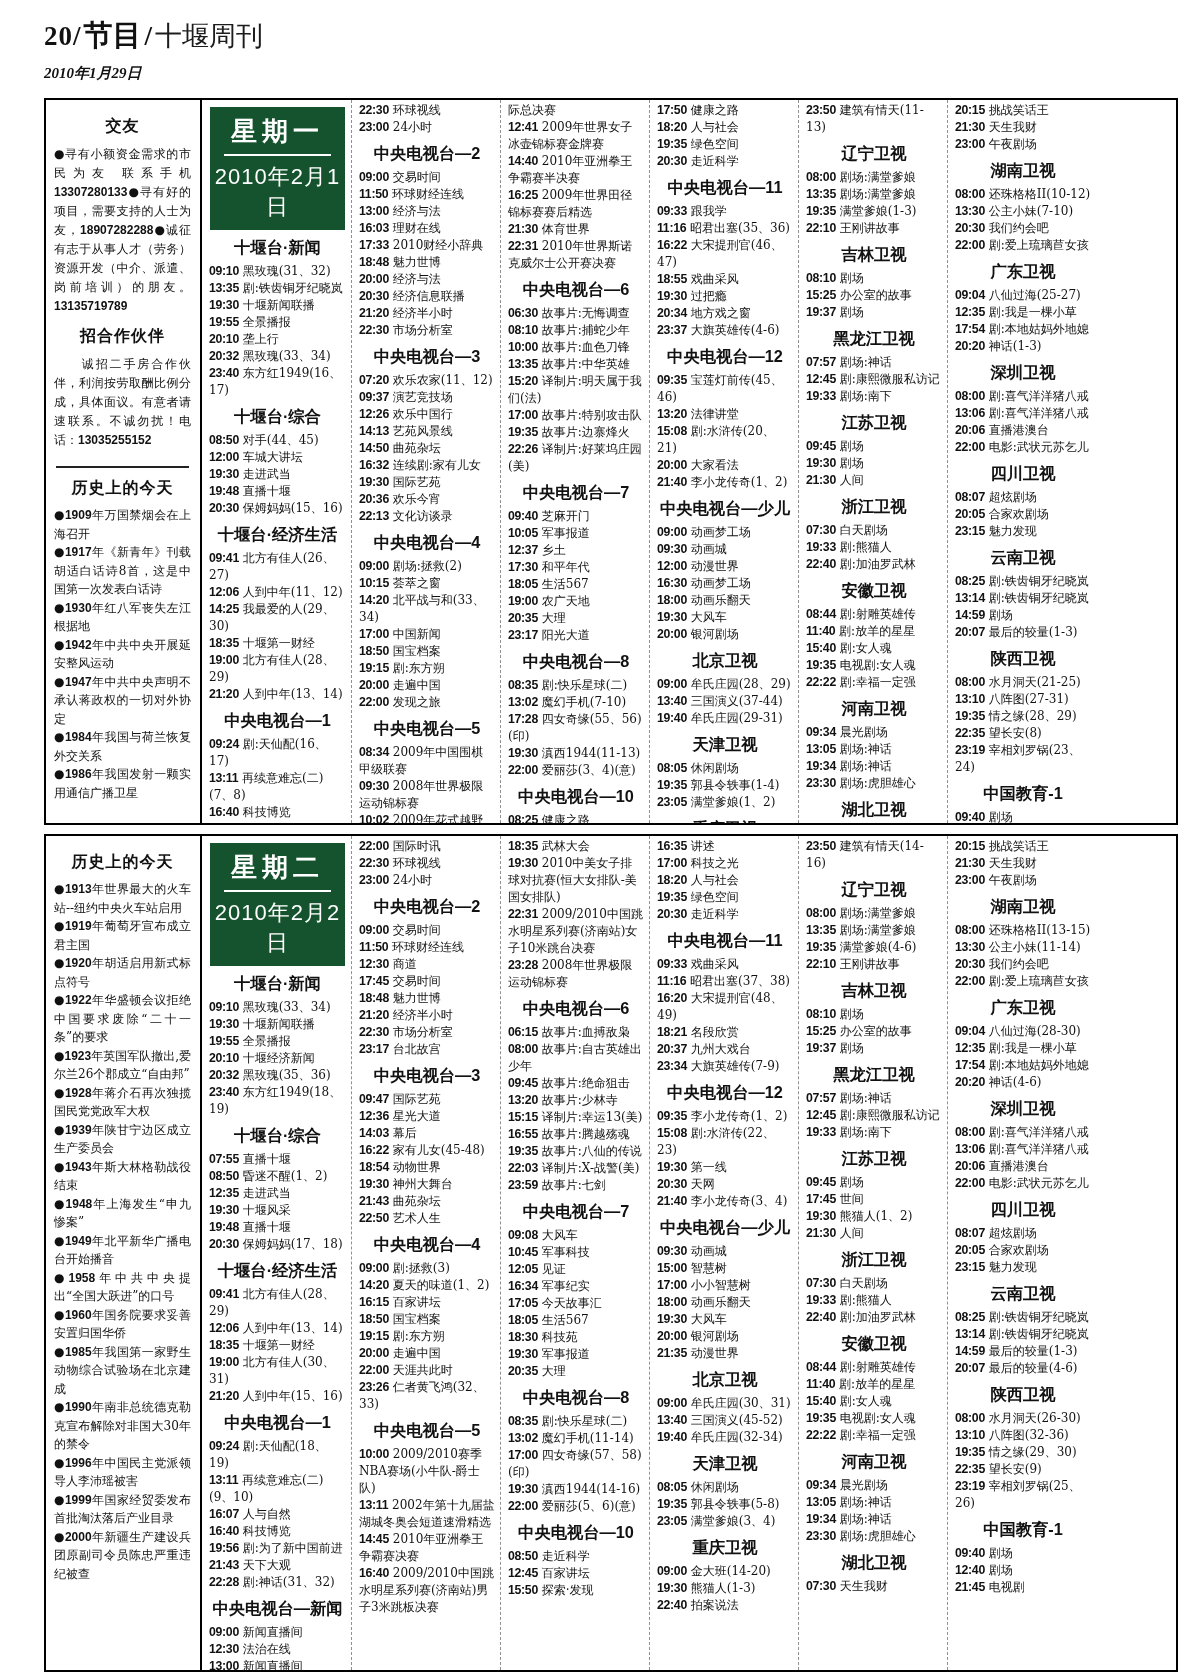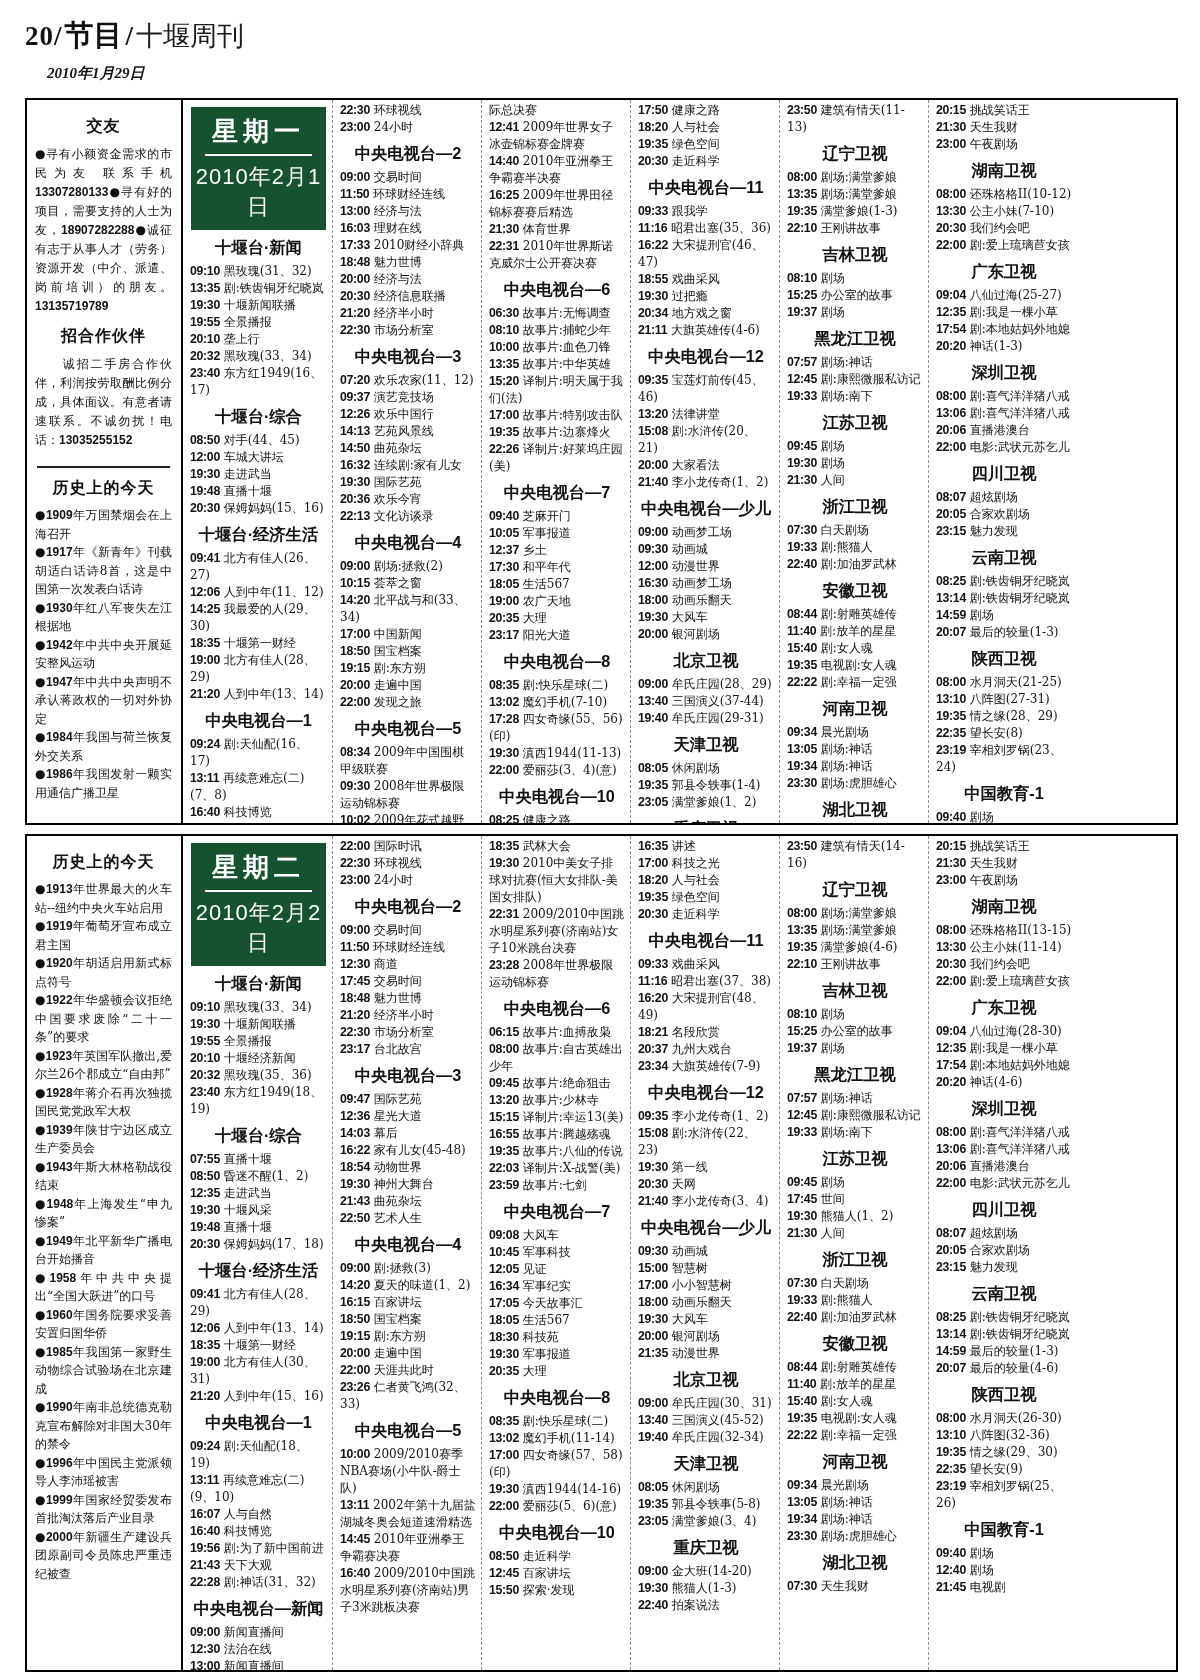--- a/index.html
+++ b/index.html
@@ -1,30 +1,30 @@
 <!DOCTYPE html>
 <html><head>
 <meta charset="utf-8">
 <style>
   * { box-sizing: border-box; }
   html,body { margin:0; padding:0; }
   body {
     width:1200px; height:1680px; background:#ffffff; color:#111;
     font-family:"Liberation Sans", sans-serif; overflow:hidden; position:relative;
   }
-  .page { padding:16px 22px 0 25px; }
+  .page { padding:16px 22px 0 44px; }
 
   
   .masthead { height:78px; }
   .mh-line1 { display:flex; align-items:baseline; }
   .mh-page  { font:bold 27px "Liberation Serif", serif; letter-spacing:1px; }
   .mh-sec   { font:bold 29px "Liberation Sans", sans-serif; margin-left:2px; }
   .mh-slash { font:bold 27px "Liberation Serif", serif; margin:0 3px; }
   .mh-pub   { font:27px "Liberation Serif", serif; color:#1c1c1c; }
-  .mh-date  { font:italic bold 15px "Liberation Serif", serif; margin-top:8px;margin-left:22px; }
+  .mh-date  { font:italic bold 15px "Liberation Serif", serif; margin-top:8px; }
 
   
   .day { border:2px solid #000; display:flex; overflow:hidden; background:#fff; }
   .day-1 { height:727px; margin-top:4px; }
   .day-2 { height:838px; margin-top:9px; }
 
   .sidebar { width:156px; flex:none; border-right:2px solid #000; padding:6px 9px 0 8px; }
   .sb-title { font-weight:bold; font-size:16px; text-align:center; margin:10px 0 7px; letter-spacing:1px;font-family:Liberation Serif, serif; }
   .sb-par { font-size:12px; line-height:19px; font-family:"DejaVu Serif", serif; text-align:justify; margin:8px 0 3px; }
   .sb-par b, .hist-item b { font-family:"Liberation Sans", sans-serif; }
@@ -186,21 +186,21 @@
         <div class="pg"><span class="tm">18:20</span> 人与社会</div>
         <div class="pg"><span class="tm">19:35</span> 绿色空间</div>
         <div class="pg"><span class="tm">20:30</span> 走近科学</div>
         <div class="ch">中央电视台—11</div>
         <div class="pg"><span class="tm">09:33</span> 跟我学</div>
         <div class="pg"><span class="tm">11:16</span> 昭君出塞(35、36)</div>
         <div class="pg"><span class="tm">16:22</span> 大宋提刑官(46、47)</div>
         <div class="pg"><span class="tm">18:55</span> 戏曲采风</div>
         <div class="pg"><span class="tm">19:30</span> 过把瘾</div>
         <div class="pg"><span class="tm">20:34</span> 地方戏之窗</div>
-        <div class="pg"><span class="tm">21:11</span> 大旗英雄传(4-6)</div>
+        <div class="pg"><span class="tm">23:37</span> 大旗英雄传(4-6)</div>
         <div class="ch">中央电视台—12</div>
         <div class="pg"><span class="tm">09:35</span> 宝莲灯前传(45、46)</div>
         <div class="pg"><span class="tm">13:20</span> 法律讲堂</div>
         <div class="pg"><span class="tm">15:08</span> 剧:水浒传(20、21)</div>
         <div class="pg"><span class="tm">20:00</span> 大家看法</div>
         <div class="pg"><span class="tm">21:40</span> 李小龙传奇(1、2)</div>
         <div class="ch">中央电视台—少儿</div>
         <div class="pg"><span class="tm">09:00</span> 动画梦工场</div>
         <div class="pg"><span class="tm">09:30</span> 动画城</div>
         <div class="pg"><span class="tm">12:00</span> 动漫世界</div>

